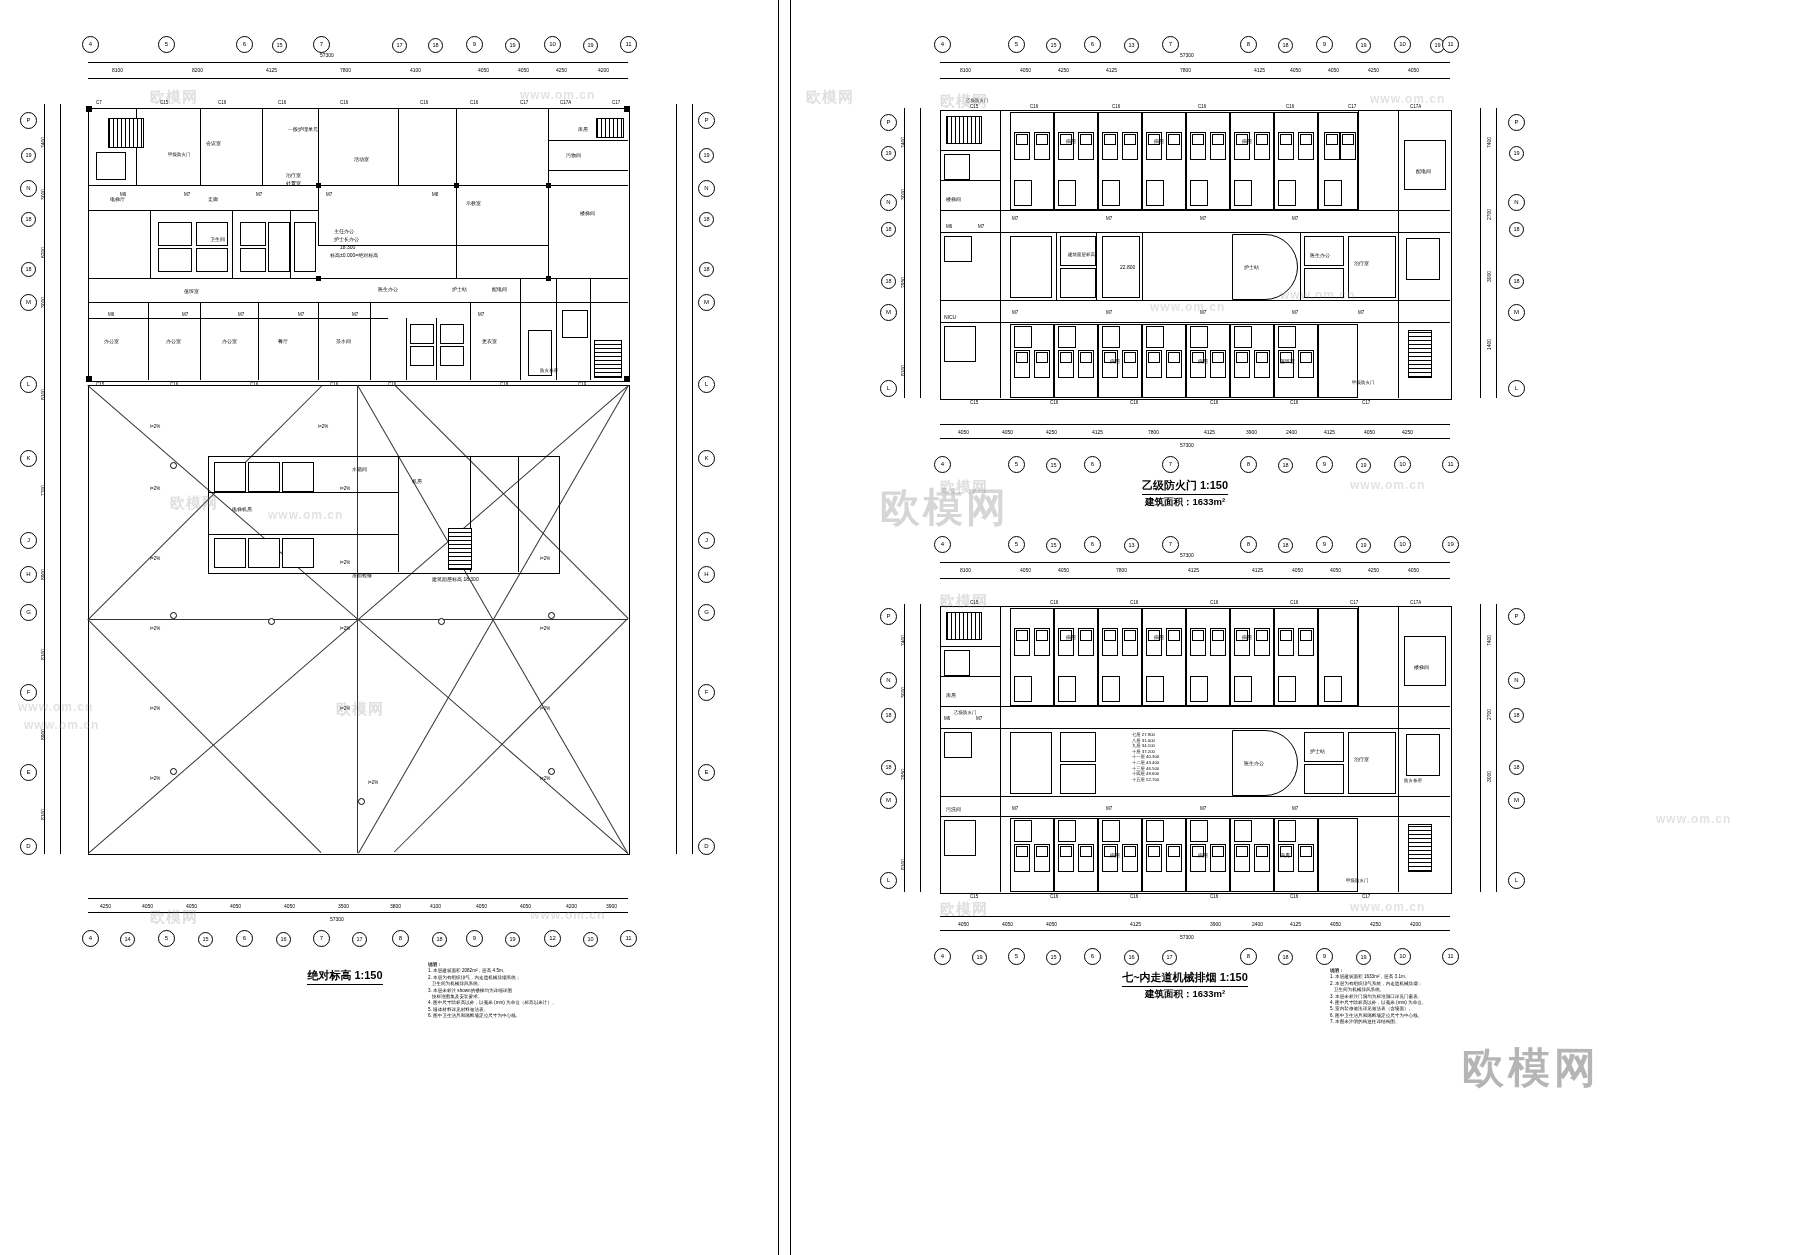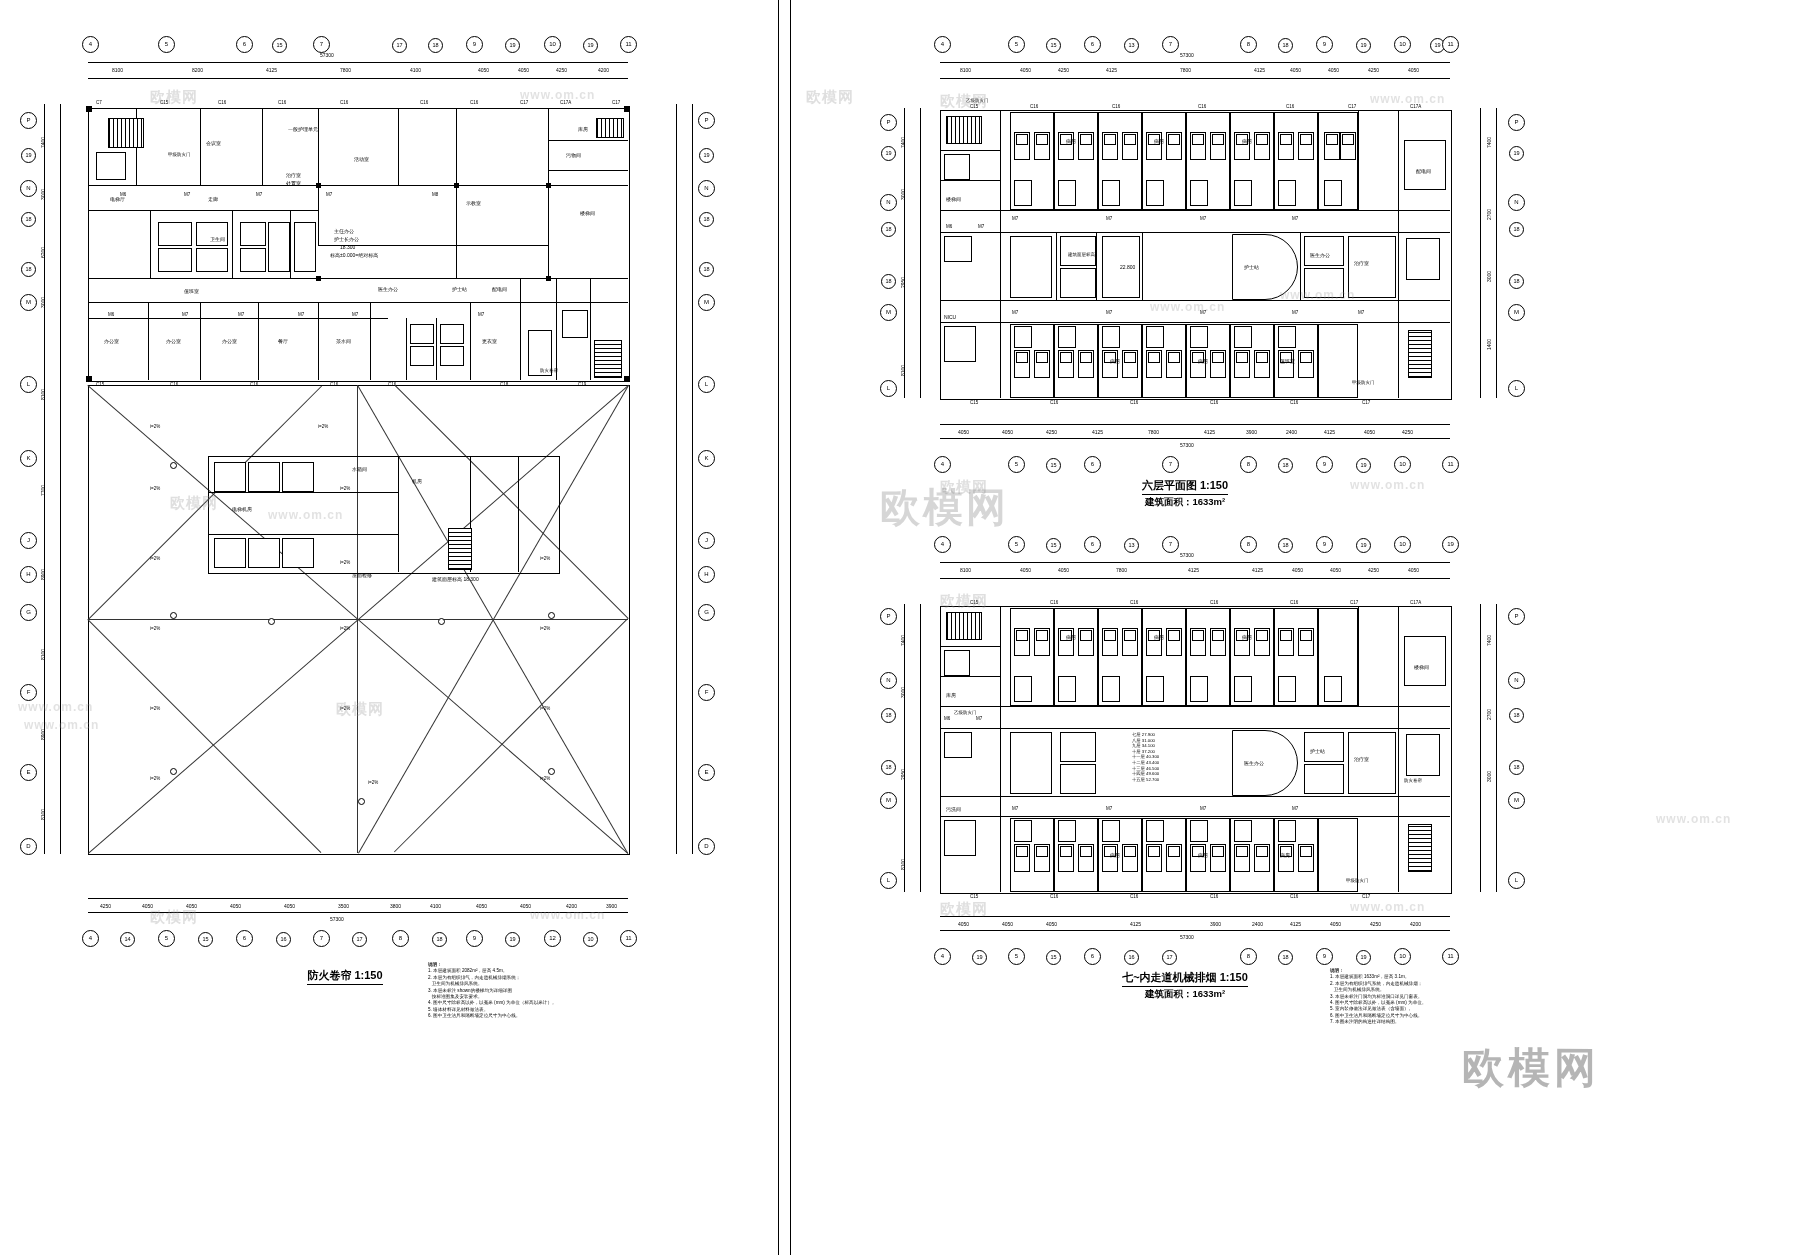--- a/index.html
+++ b/index.html
@@ -356,21 +356,21 @@
     <div class="bub sm" style="left:352px;top:932px;">17</div>
     <div class="bub" style="left:392px;top:930px;">8</div>
     <div class="bub sm" style="left:432px;top:932px;">18</div>
     <div class="bub" style="left:466px;top:930px;">9</div>
     <div class="bub sm" style="left:505px;top:932px;">19</div>
     <div class="bub" style="left:544px;top:930px;">12</div>
     <div class="bub sm" style="left:583px;top:932px;">10</div>
     <div class="bub" style="left:620px;top:930px;">11</div>
 
     <div class="title" style="left:230px;top:968px;width:230px;">
-      <span class="u">防火卷帘  1:150</span>
+      <span class="u">绝对标高  1:150</span>
     </div>
 
     <div class="notes" style="left:428px;top:962px;"><span class="hd">说明：</span>
 <span>1. 本层建筑面积 2082m²，层高 4.5m。</span>
 <span>2. 本层为有组织排气，内走道机械排烟系统；</span>
 <span>   卫生间为机械排风系统。</span>
 <span>3. 本层未标注 shown的楼梯均为详细详图</span>
 <span>   按标准图集及安装要求。</span>
 <span>4. 图中尺寸除标高以外，以毫米 (mm) 为单位（标高以米计）。</span>
 <span>5. 墙体材料详见材料做法表。</span>
@@ -607,21 +607,21 @@
     <div class="bub" style="left:204px;top:436px;">6</div>
     <div class="bub" style="left:282px;top:436px;">7</div>
     <div class="bub" style="left:360px;top:436px;">8</div>
     <div class="bub sm" style="left:398px;top:438px;">18</div>
     <div class="bub" style="left:436px;top:436px;">9</div>
     <div class="bub sm" style="left:476px;top:438px;">19</div>
     <div class="bub" style="left:514px;top:436px;">10</div>
     <div class="bub" style="left:562px;top:436px;">11</div>
 
     <div class="title" style="left:190px;top:458px;width:230px;">
-      <span class="u">六层平面图  1:150</span>
+      <span class="u">乙级防火门  1:150</span>
     </div>
     <div class="subtitle" style="left:190px;top:476px;width:230px;">建筑面积：1633m²</div>
 
     <div class="wm wm-om" style="left:60px;top:72px;">欧模网</div>
     <div class="wm wm-cn" style="left:490px;top:72px;">www.om.cn</div>
     <div class="wm wm-cn" style="left:400px;top:268px;">www.om.cn</div>
     <div class="wm wm-om" style="left:60px;top:458px;">欧模网</div>
     <div class="wm wm-cn" style="left:470px;top:458px;">www.om.cn</div>
   </div>
 

